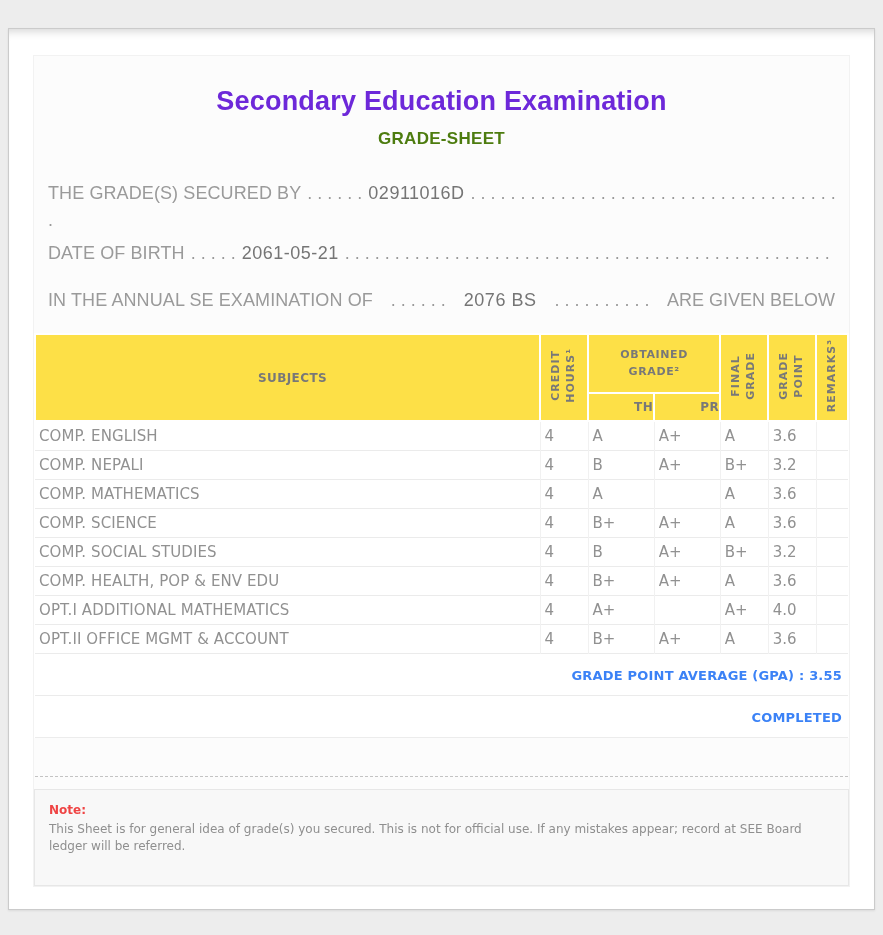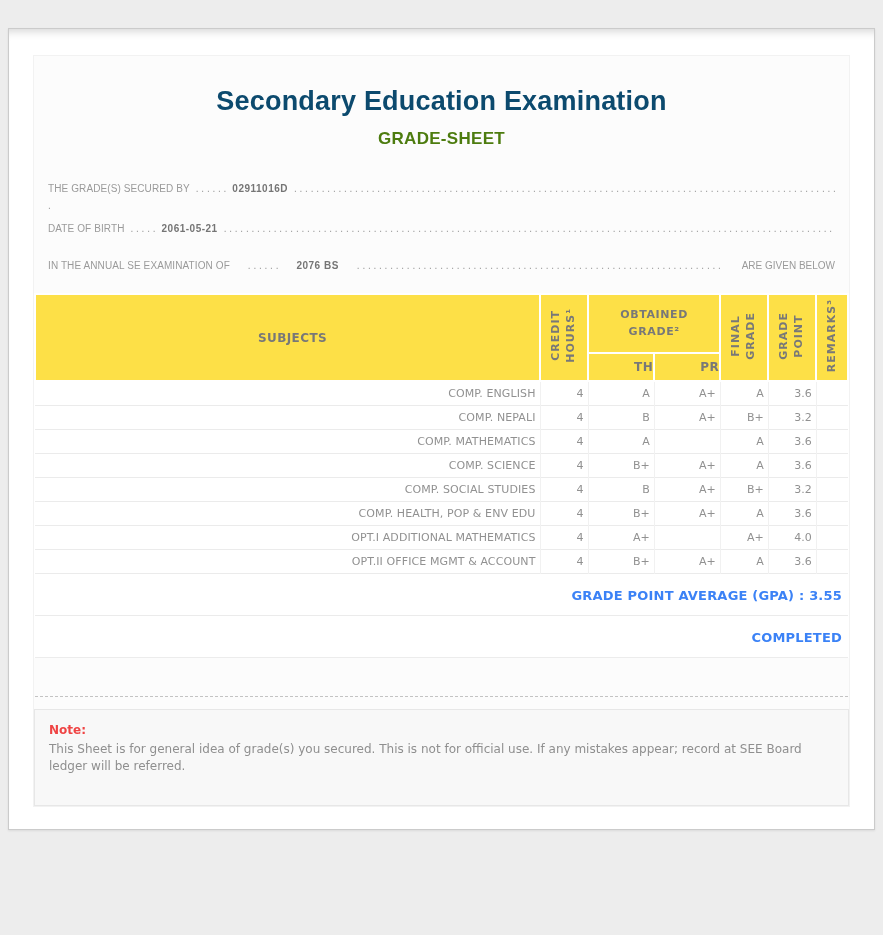--- a/index.html
+++ b/index.html
@@ -19,25 +19,25 @@
   .sheet {
     background: #fcfcfc;
     border: 1px solid #f2f2f2;
     padding: 22px 0 0 0;
   }
   
   .heading { text-align: center; padding: 8px 0 6px 0; }
   .title { font-size: 27px; font-weight: 700; letter-spacing: 0.2px; }
   .subtitle { font-size: 17px; font-weight: 700; margin-top: 12px; letter-spacing: 0.3px; }
   
-  .statements { padding: 28px 14px 0 14px; color: #9a9a9a; font-size: 10px; }
+  .statements { padding: 28px 14px 0 14px; color: #9a9a9a; font-size: 18px; }
   .stline { display: flex; align-items: baseline; white-space: nowrap; overflow: hidden; }
   .stline .lbl { letter-spacing: 0.1px; }
   .stline .predots { margin: 0 6px; color: #9a9a9a; }
-  .stline .val { font-weight: 700; color: #757575; letter-spacing: 0.5px; }
+  .stline .val { font-weight: 400; color: #757575; letter-spacing: 0.5px; }
   .stline .dotfill { flex: 1 1 auto; overflow: hidden; margin-left: 6px; color: #9a9a9a; }
   .stline .suffix { margin-left: 6px; }
   .orphan-dot { margin-top: 6px; color: #9a9a9a; }
   .st-gap1 { margin-top: 12px; }
   .st-gap2 { margin-top: 26px; gap: 12px; }
   
   table.grades { width: 100%; border-collapse: collapse; margin-top: 22px; background: #fff; border-bottom: 1px solid #ececec; }
   table.grades th {
     background: #fde047;
     border: 2px solid #ffffff;
@@ -58,23 +58,23 @@
     letter-spacing: 1px;
     padding: 4px 0;
   }
   th.rot-cell { height: 70px; }
   .obt-head { white-space: pre-line; font-size: 11px; letter-spacing: 0.6px; line-height: 1.5; padding: 4px 0; }
   th.sub-th { font-size: 12px; height: 28px; letter-spacing: 0.5px; padding-left: 45px; }
   table.grades td {
     border-top: 1px solid #ebebeb;
     padding: 5px 4px;
     font-family: "DejaVu Sans", sans-serif;
-    font-size: 11px;
+    font-size: 15px;
     color: #919191;
-    text-align: right;
+    text-align: left;
     height: 23px;
   }
   td.subject-cell {
     text-align: left;
     padding-left: 12px;
     font-family: "Liberation Sans", sans-serif;
     font-size: 12.5px;
     color: #878787;
     letter-spacing: 0.1px;
   }
@@ -110,21 +110,21 @@
   .note-title { font-weight: 700; color: #ef4444; }
   .note-body { color: #8f8f8f; margin-top: 2px; }
 </style>
 </head>
 <body>
 
 <div class="card">
   <div class="sheet">
 
     <div class="heading">
-      <div class="title" style="color: #0c4a6e;">Secondary Education Examination</div>
+      <div class="title" style="color: #6d28d9;">Secondary Education Examination</div>
       <div class="subtitle" style="color: #4d7c0f;">GRADE-SHEET</div>
     </div>
 
     <div class="statements">
       <div class="stline">
         <span class="lbl">THE GRADE(S) SECURED BY</span>
         <span class="predots">. . . . . .</span>
         <span class="val">02911016D</span>
         <span class="dotfill">. . . . . . . . . . . . . . . . . . . . . . . . . . . . . . . . . . . . . . . . . . . . . . . . . . . . . . . . . . . . . . . . . . . . . . . . . . . . . . . . . . . . . . . . . . . . . . . . . . . . . . . . . . . . . . . . . . . . . . . . . . . . . . . . . . . .</span>
       </div>

